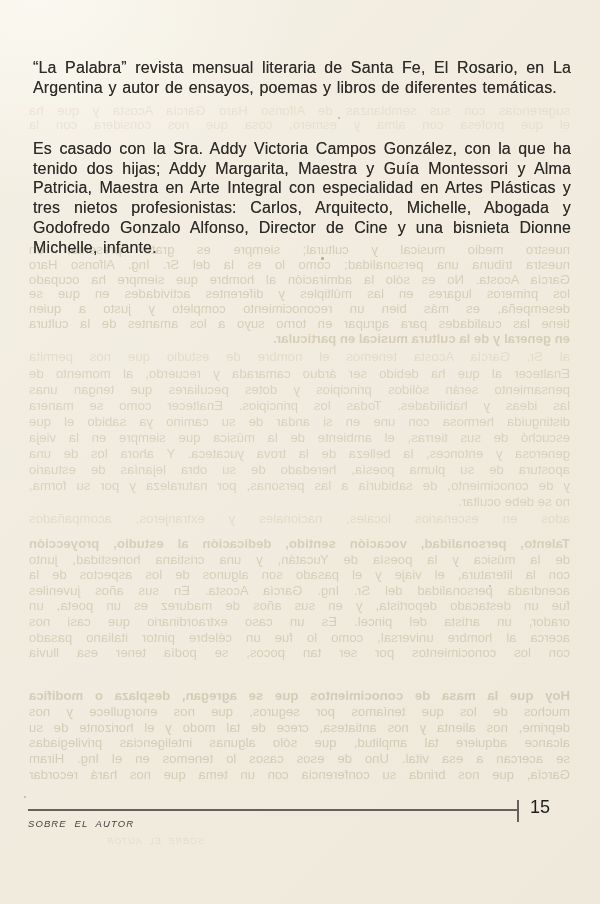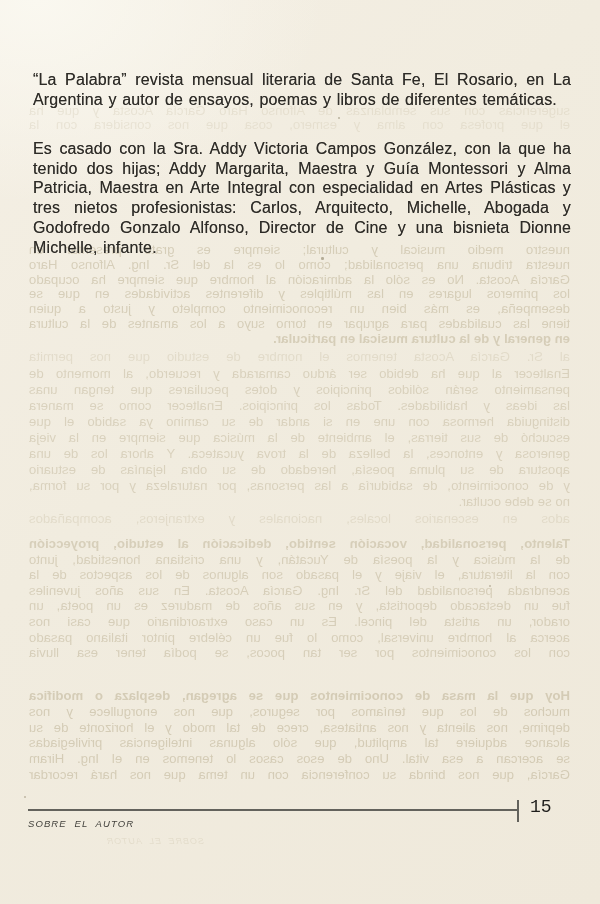--- a/index.html
+++ b/index.html
@@ -27,21 +27,21 @@
   .para{
     position:absolute;
     left:33px;width:538px;
     font-size:16px;line-height:19.7px;
     text-align:justify;
     color:var(--ink);
     letter-spacing:0.15px;
     word-spacing:1px;
     text-shadow:0 0 0.5px rgba(45,43,39,0.65);
   }
-  .p1{top:70px;}
+  .p1{top:58px;}
   .p2{top:129px;margin-top:10px;}
 
   
   .ghost{
     position:absolute;
     left:29px;width:541px;
     transform:scaleX(-1);
     color:var(--ghost);
     font-size:13.2px;
     filter:blur(0.55px);
@@ -69,21 +69,21 @@
     color:var(--ghost);opacity:.22;
     font-style:italic;font-size:9px;letter-spacing:1px;word-spacing:3px;
     filter:blur(0.5px);
   }
 
   
   .rule{position:absolute;left:28px;top:809px;width:491px;height:2px;background:var(--rule);}
   .tick{position:absolute;left:517px;top:800px;width:2px;height:22px;background:var(--rule);}
   .pagenum{
     position:absolute;left:530px;top:797px;
-    font-family:Liberation Mono, monospace;
+    font-family:Liberation Sans, sans-serif;
     font-size:18px;color:#1f1e1c;
   }
   .running-title{
     position:absolute;left:28px;top:818px;
     font-style:italic;font-size:9.5px;
     letter-spacing:1.1px;word-spacing:4px;
     color:#43423d;
   }
 
   

